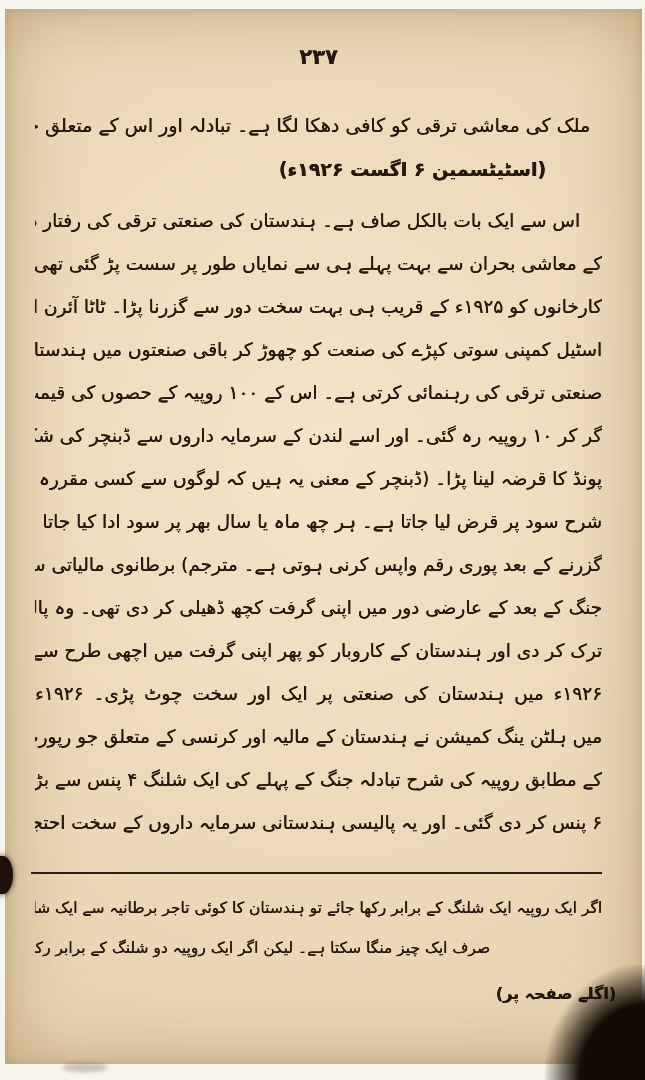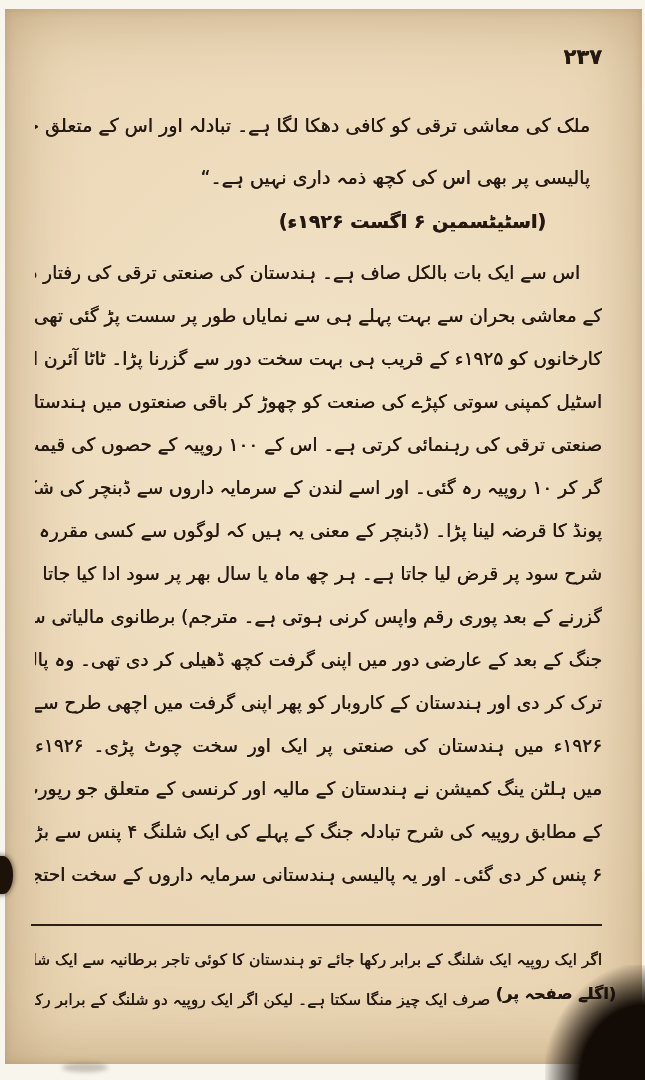--- a/index.html
+++ b/index.html
@@ -22,20 +22,21 @@
     background:
       radial-gradient(140% 95% at 50% 42%, rgba(255,247,228,0.45) 0%, rgba(255,247,228,0) 62%),
       var(--paper, #e9d4b2);
     box-shadow: inset 0 0 70px rgba(122,85,36,0.38), inset 0 0 10px rgba(122,85,36,0.22);
     color: var(--ink, #241810);
     direction: rtl;
     padding: 0 40px 0 30px;
   }
   .page-number {
     margin-top: 36px;
+    text-align: center;
     font-size: 21px;
     font-weight: bold;
     letter-spacing: 2px;
     text-shadow: 0.3px 0.2px 0 currentColor;
   }
   .line {
     white-space: nowrap;
     overflow: hidden;
     text-align: justify;
     text-align-last: justify;
@@ -108,21 +109,20 @@
 <body>
 
 <div class="scan">
 
   <div class="paper" dir="rtl">
 
     <div class="page-number">۲۳۷</div>
 
     <div class="quote">
         <div class="line">ملک کی معاشی ترقی کو کافی دھکا لگا ہے۔ تبادلہ اور اس کے متعلق حکومت ہند کی</div>
-        <div class="line">پالیسی پر بھی اس کی کچھ ذمہ داری نہیں ہے۔“</div>
       </div>
 
     <div class="citation">(اسٹیٹسمین ۶ اگست ۱۹۲۶ء)</div>
 
     <div class="body-block">
         <div class="line">اس سے ایک بات بالکل صاف ہے۔ ہندستان کی صنعتی ترقی کی رفتار دنیا</div>
         <div class="line">کے معاشی بحران سے بہت پہلے ہی سے نمایاں طور پر سست پڑ گئی تھی۔ ہندستانی</div>
         <div class="line">کارخانوں کو ۱۹۲۵ء کے قریب ہی بہت سخت دور سے گزرنا پڑا۔ ٹاٹا آئرن اور</div>
         <div class="line">اسٹیل کمپنی سوتی کپڑے کی صنعت کو چھوڑ کر باقی صنعتوں میں ہندستان کی سرمایہ داری</div>
         <div class="line">صنعتی ترقی کی رہنمائی کرتی ہے۔ اس کے ۱۰۰ روپیہ کے حصوں کی قیمت ۱۹۲۶ء میں</div>

